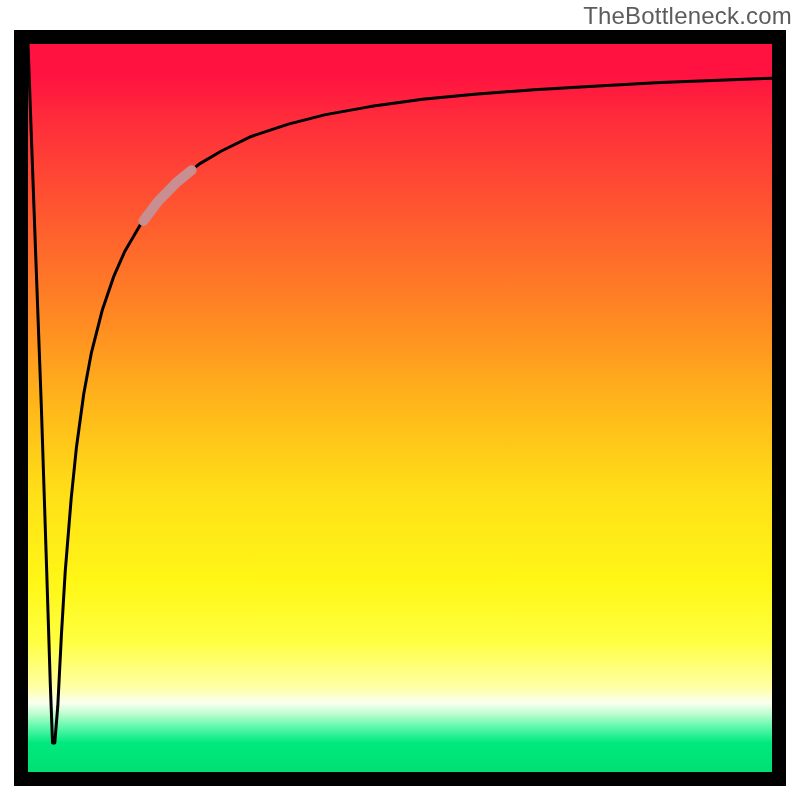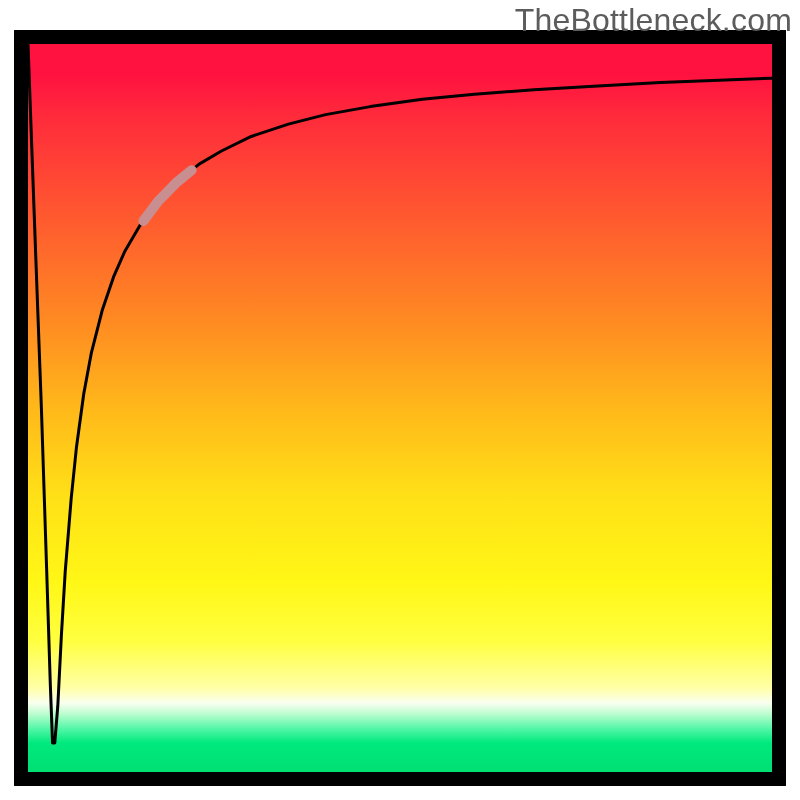--- a/index.html
+++ b/index.html
@@ -13,21 +13,21 @@
   .wrap {
     position: relative;
     width: 800px;
     height: 800px;
   }
   .watermark {
     position: absolute;
     top: 2px;
     right: 8px;
     font-family: Arial, Helvetica, sans-serif;
-    font-size: 32px;
+    font-size: 24px;
     font-weight: 400;
     color: #5c5c5c;
     letter-spacing: 0.2px;
     z-index: 4;
   }
   .frame {
     position: absolute;
     left: 14px;
     top: 30px;
     width: 772px;   

